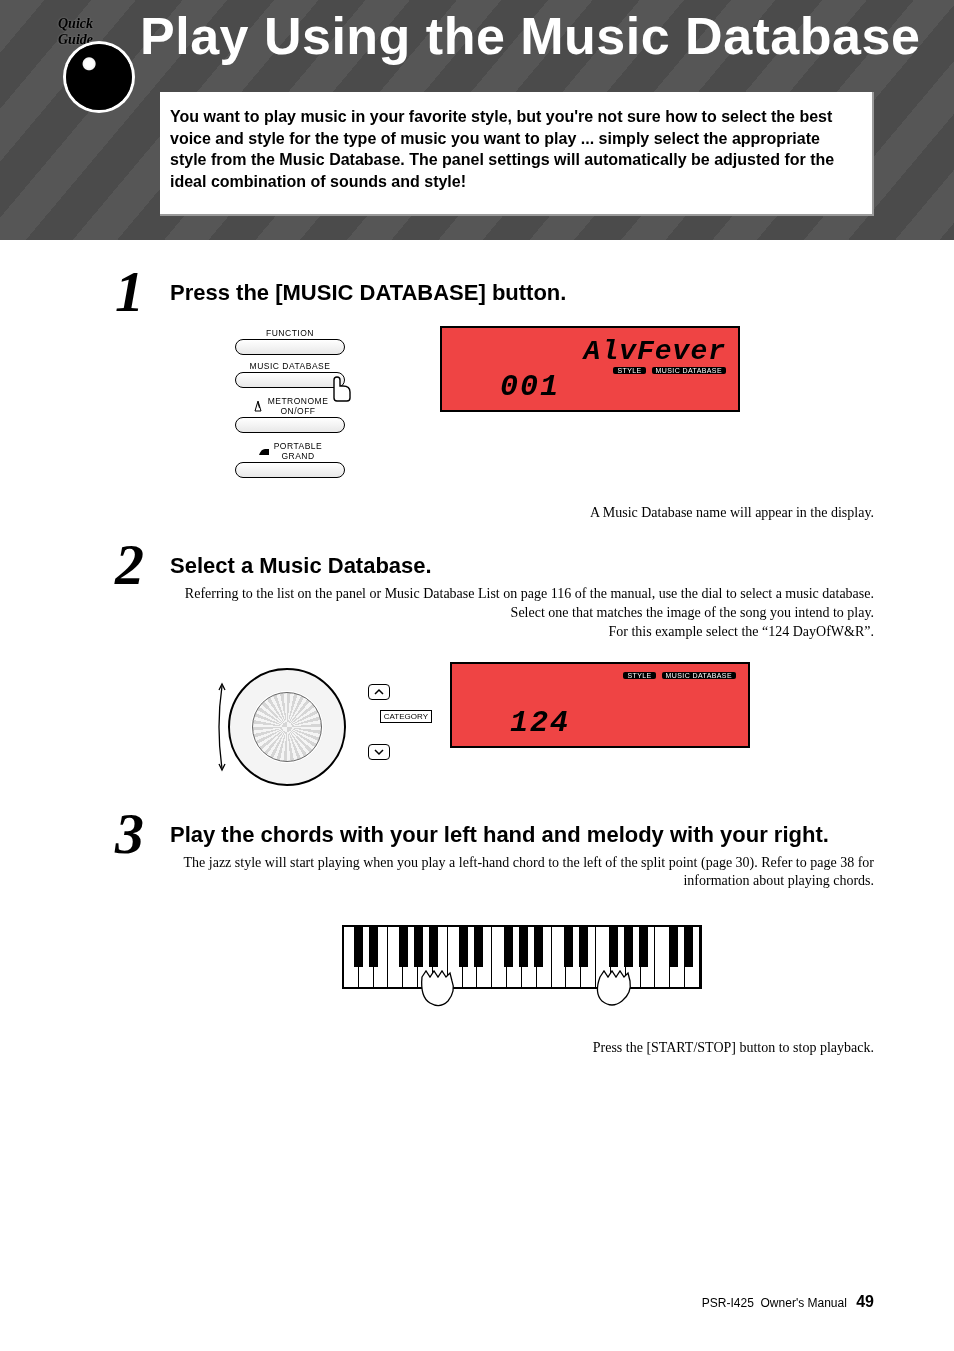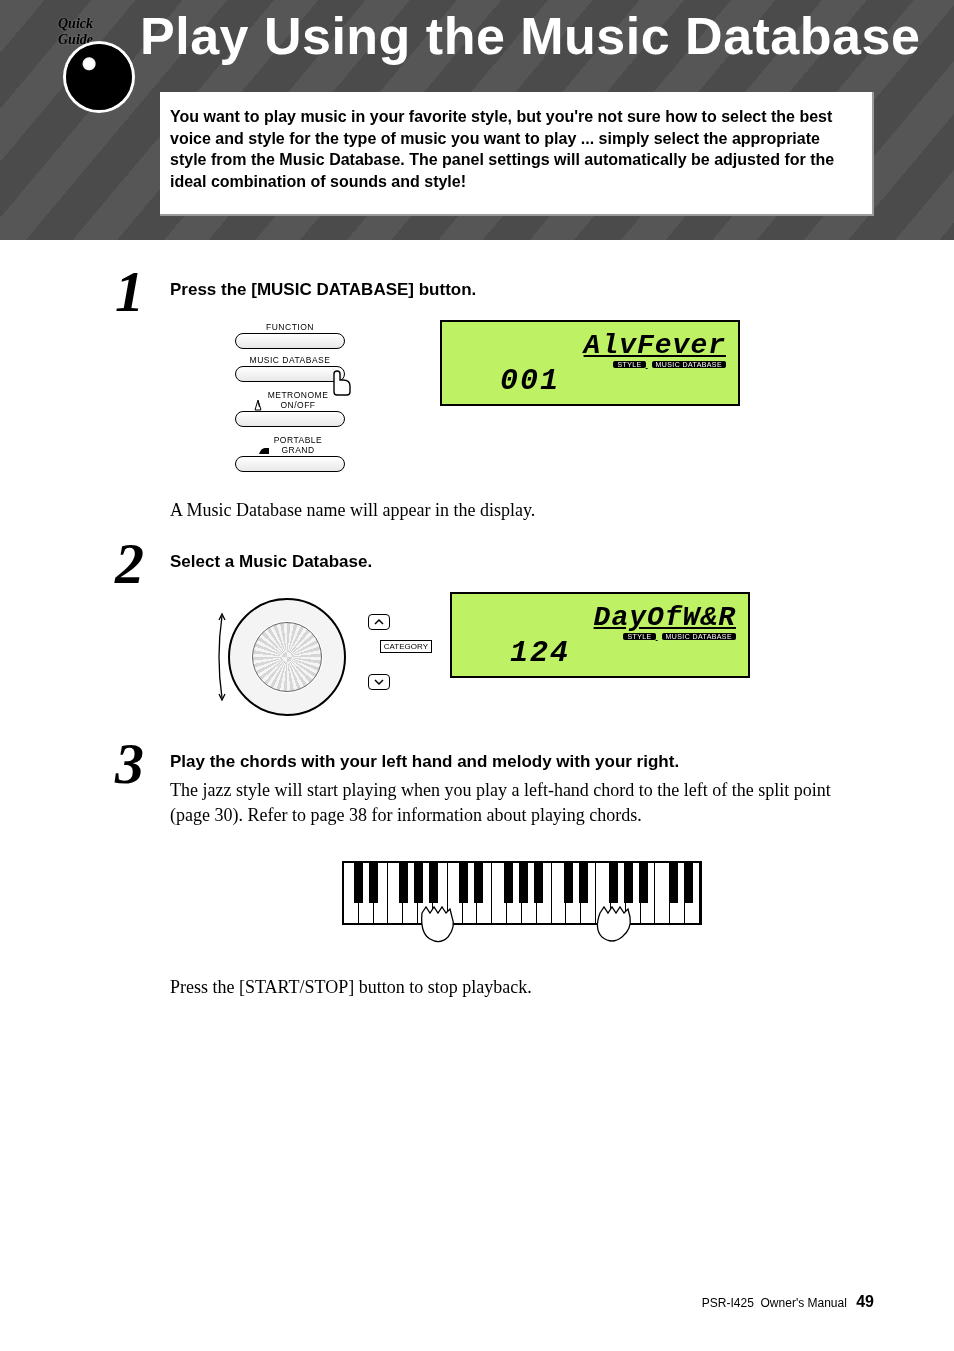--- a/index.html
+++ b/index.html
@@ -60,56 +60,56 @@
   .step { position: relative; margin: 0 0 30px 40px; }
   .step-num {
     position: absolute; left: -5px; top: -22px;
     font-family: "Times New Roman", serif;
     font-weight: 700; font-style: italic;
     font-size: 58px; color: #000;
   }
   .step-body { margin-left: 50px; }
   .step-heading {
     font-family: Arial, Helvetica, sans-serif;
-    font-weight: 700; font-size: 17px;
+    font-weight: 700; font-size: 22px;
     margin-bottom: 6px;
   }
   .step-text {
     font-family: "Times New Roman", serif;
-    font-size: 18px; line-height: 1.35;
+    font-size: 14px; line-height: 1.35;
     margin-bottom: 6px;
+    text-align: right;
   }
 
   
   .diagram-row { display: flex; gap: 70px; align-items: flex-start; margin: 20px 0 20px 40px; }
   .btn-panel {
     width: 160px; border: 0; font-family: Arial, sans-serif; font-size: 8.5px; text-align: center;
   }
   .btn-label { letter-spacing: 0.5px; margin: 2px 0 1px; }
   .panel-btn {
     width: 110px; height: 16px; margin: 0 auto 6px;
     border: 1.6px solid #000; border-radius: 10px;
     background: linear-gradient(#fff,#e8e8e8);
   }
-  .small-row { display:flex; align-items:flex-end; justify-content:center; gap:4px; }
+  .small-row { display:flex; align-items:center; justify-content:center; gap:4px; }
   .tiny-icon { width:12px; height:12px; display:inline-block; }
   .pointer {
     position:absolute; width:34px; height:34px; pointer-events:none;
   }
   .pointer svg { width:100%; height:100%; }
 
   
   .lcd {
     width: 300px; height: 86px;
     border: 2px solid #000;
-    background: #bef264;
+    background: #ef4444;
     font-family: "Courier New", monospace;
     position: relative;
     padding: 8px 12px;
-    text-decoration: underline;
   }
   .lcd-name {
     font-family: "Courier New", monospace;
     font-style: italic; font-weight: 700;
     font-size: 28px; letter-spacing: 1px;
     text-align: right;
   }
   .lcd-tags { text-align: right; font-size: 7px; font-family: Arial,sans-serif; }
   .lcd-tag {
     display: inline-block; background:#000; color:#fff;
@@ -248,20 +248,22 @@
       </div>
 
       <div class="step-text" style="margin-left:0;">A Music Database name will appear in the display.</div>
     </div>
   </div>
 
   <div class="step">
     <div class="step-num">2</div>
     <div class="step-body">
       <div class="step-heading">Select a Music Database.</div>
+      <div class="step-text" style="white-space:pre-line">Referring to the list on the panel or Music Database List on page 116 of the manual, use the dial to select a music database. Select one that matches the image of the song you intend to play.
+For this example select the “124 DayOfW&amp;R”.</div>
 
       <div class="diagram-row">
 
         <div class="dial-wrap">
           <div class="dial-outer"></div>
           <div class="dial-inner"></div>
           <svg class="dial-arrows" viewBox="0 0 16 94">
             <path d="M8 6 Q2 47 8 88" fill="none" stroke="#000" stroke-width="1.3"></path>
             <path d="M5 10 L8 4 L11 10" fill="none" stroke="#000" stroke-width="1.3"></path>
             <path d="M5 84 L8 90 L11 84" fill="none" stroke="#000" stroke-width="1.3"></path>
@@ -273,21 +275,20 @@
           </div>
           <div class="cat-label-box">CATEGORY</div>
           <div class="cat-btn" style="top:82px;">
             <svg width="10" height="8" viewBox="0 0 10 8">
                 <path d="M1 2 L5 6 L9 2" fill="none" stroke="#000" stroke-width="1.5"></path>
               </svg>
           </div>
         </div>
 
         <div class="lcd">
-          <div class="lcd-name">DayOfW&amp;R</div>
           <div class="lcd-tags">
             <span class="lcd-tag">STYLE</span>
             <span class="lcd-tag">MUSIC DATABASE</span>
           </div>
           <div class="lcd-num">124</div>
         </div>
       </div>
     </div>
   </div>
 

